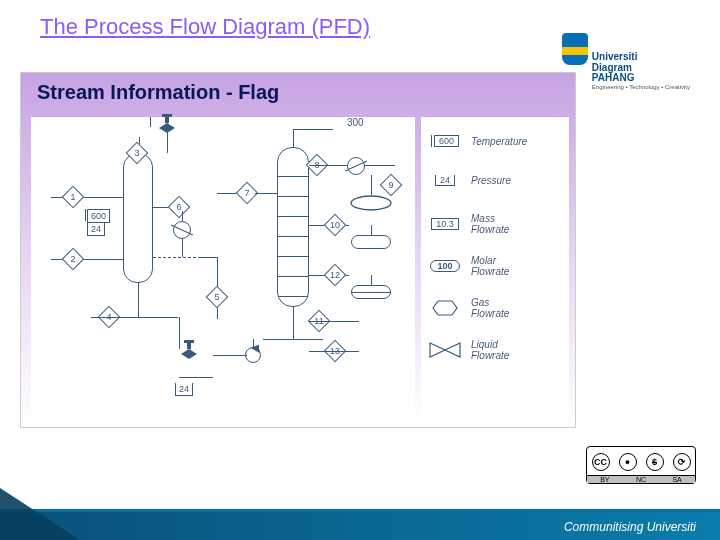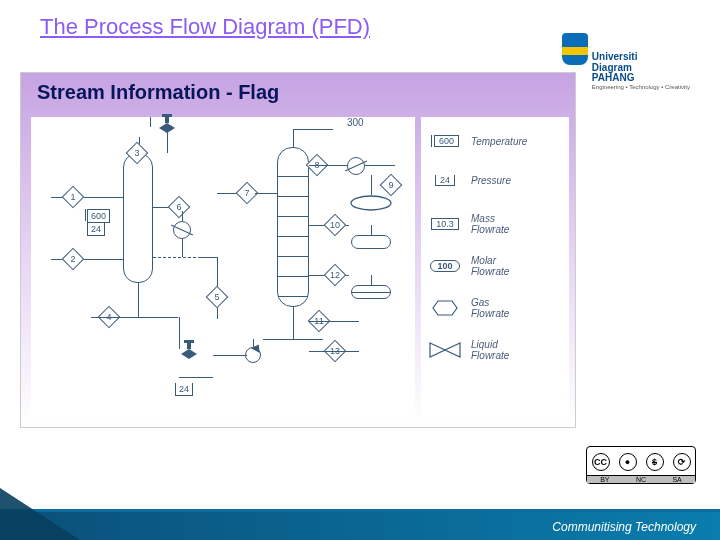--- a/index.html
+++ b/index.html
@@ -296,14 +296,14 @@
   <div class="lbl">
     <span>BY</span>
     <span>NC</span>
     <span>SA</span>
   </div>
 </div>
 
 <div class="footer">
   <div class="bar"></div>
   <div class="tri"></div>
-  <div class="tag">Communitising Technology</div>
+  <div class="tag">Communitising Universiti</div>
 </div>
 
 </body></html>

